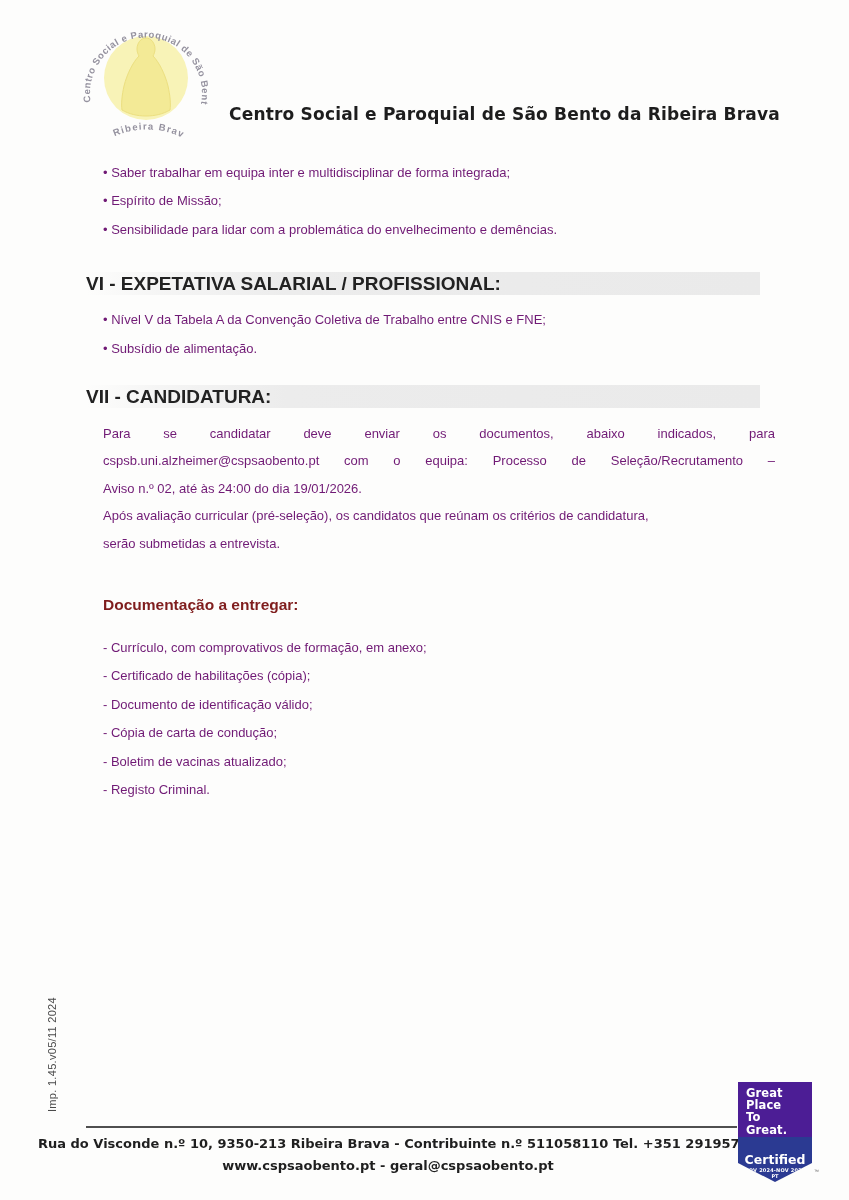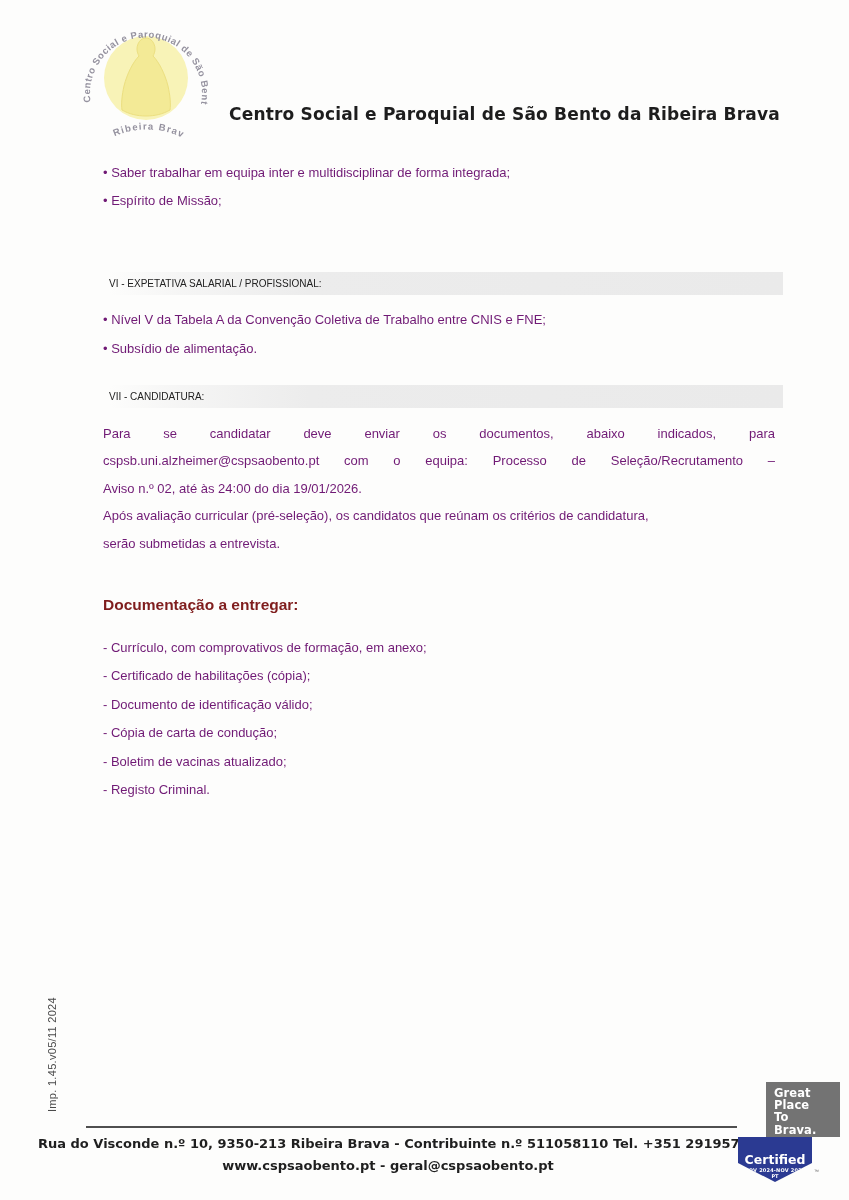--- a/index.html
+++ b/index.html
@@ -23,22 +23,22 @@
     color:#1d1d1d; white-space:nowrap;
   }
 
   
   .tblock { position:absolute; left:103px; width:672px; font-size:13px; color:#701a75; }
   .line   { line-height:28.4px; white-space:nowrap; }
   .pline  { line-height:27.4px; white-space:nowrap; }
   .pline.just { white-space:normal; text-align:justify; text-align-last:justify; }
 
   .sec-heading {
-    position:absolute; left:109px; width:674px;
-    font-size:10px; font-weight:400; color:#222;
+    position:absolute; left:86px; width:674px;
+    font-size:19px; font-weight:700; color:#222;
     line-height:23px; white-space:nowrap;
     background:linear-gradient(90deg, rgba(236,236,236,0) 0px, rgba(236,236,236,0.45) 70px, #ececec 200px, #eaeaea 100%);
   }
   .sub-heading {
     position:absolute; left:103px; width:672px;
     font-size:15.5px; font-weight:700; color:#7f1d1d; line-height:23px; white-space:nowrap;
   }
 
   
   .imprint {
@@ -94,20 +94,21 @@
         <textPath href="#arcBottom" startOffset="4">Ribeira Brava</textPath>
       </text>
     </svg>
   </div>
 
   <div class="doc-title">Centro Social e Paroquial de São Bento da Ribeira Brava</div>
 
   <div class="tblock" style="top:159px;">
     <div class="line">• Saber trabalhar em equipa inter e multidisciplinar de forma integrada;</div>
     <div class="line">• Espírito de Missão;</div>
+    <div class="line">• Sensibilidade para lidar com a problemática do envelhecimento e demências.</div>
   </div>
 
   <div class="sec-heading" style="top:272px;">VI - EXPETATIVA SALARIAL / PROFISSIONAL:</div>
   <div class="tblock" style="top:305px;">
     <div class="line" style="line-height:29px;">• Nível V da Tabela A da Convenção Coletiva de Trabalho entre CNIS e FNE;</div>
     <div class="line" style="line-height:29px;">• Subsídio de alimentação.</div>
   </div>
 
   <div class="sec-heading" style="top:385px;">VII - CANDIDATURA:</div>
   <div class="tblock" style="top:420px;">
@@ -130,25 +131,25 @@
 
   <div class="imprint">Imp. 1.45.v05/11 2024</div>
 
   <div class="footer-rule"></div>
   <div class="footer-text">
     <div class="f1">Rua do Visconde n.º 10, 9350-213 Ribeira Brava - Contribuinte n.º 511058110 Tel. +351 291957957</div>
     <div class="f2">www.cspsaobento.pt - geral@cspsaobento.pt</div>
   </div>
 
   <div class="gptw">
-    <div class="gptw-red" id="gptwRed" style="background: #737373; margin-left: 28px;">
+    <div class="gptw-red" id="gptwRed" style="background: #4c1d95;">
       <div>Great</div>
       <div>Place</div>
       <div>To</div>
-      <div>Brava.</div>
+      <div>Great.</div>
     </div>
     <div class="gptw-blue" id="gptwBlue" style="background: rgb(43, 58, 146);">
       <div class="gptw-certified">Certified</div>
       <div class="gptw-period">NOV 2024-NOV 2025</div>
       <div class="gptw-country">PT</div>
     </div>
     <div class="gptw-tm">™</div>
   </div>
 
 </div>

